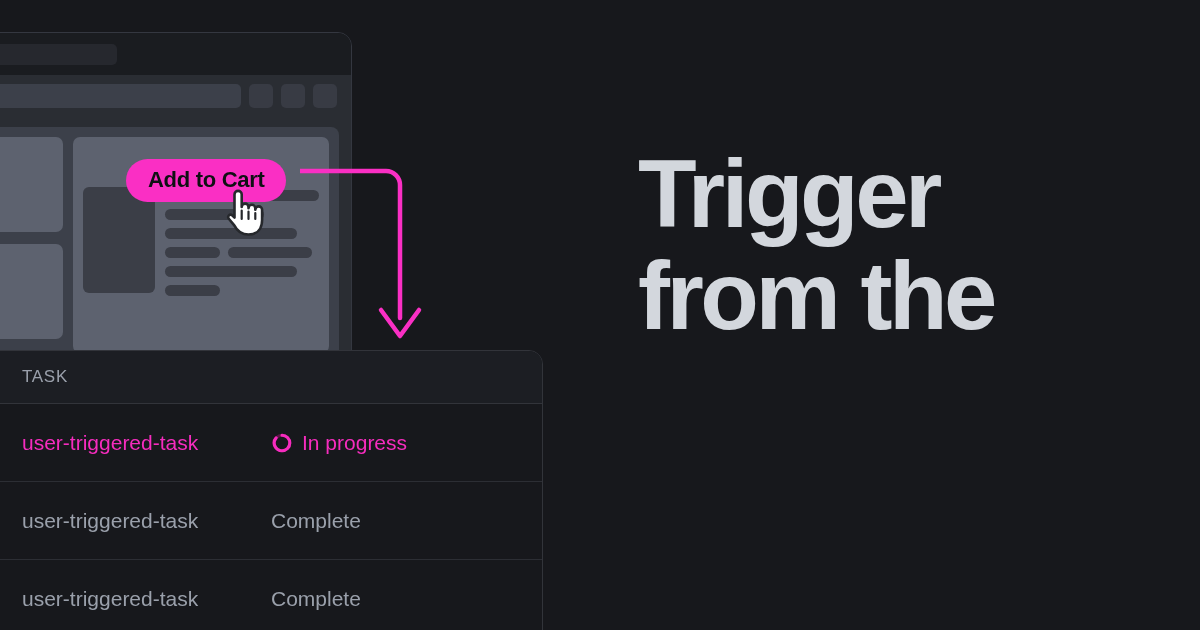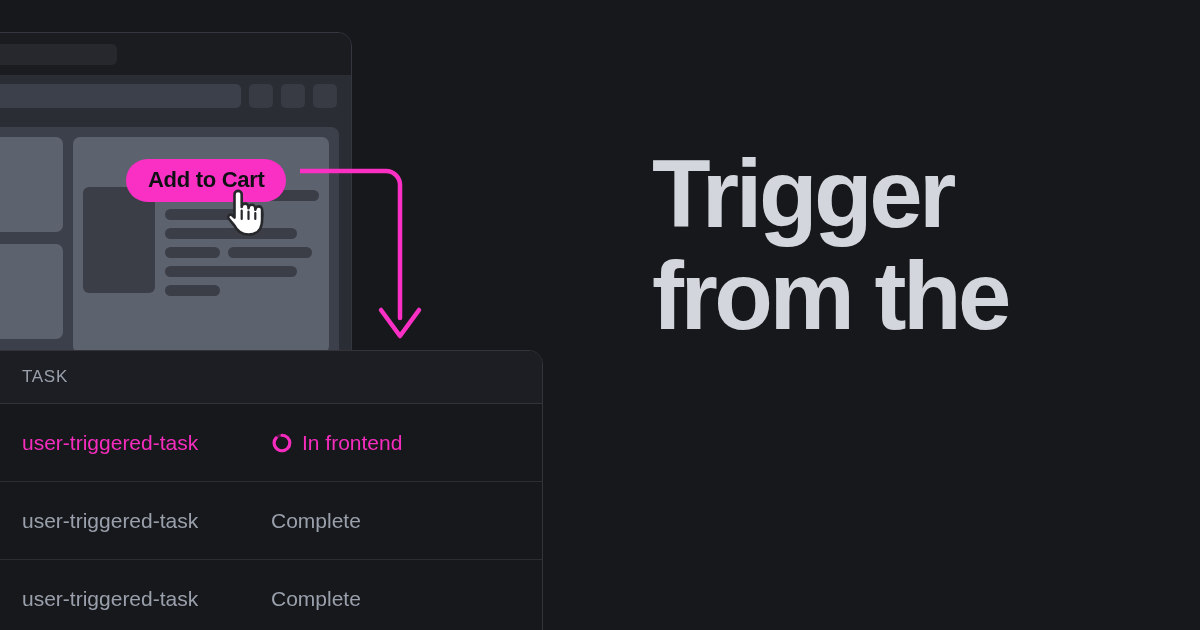--- a/index.html
+++ b/index.html
@@ -220,21 +220,21 @@
   .spinner {
     width: 22px;
     height: 22px;
     flex: none;
     display: block;
   }
 
   
   .headline {
     position: absolute;
-    left: 652px;
+    left: 638px;
     top: 143px;
     width: 500px;
     font-size: 96px;
     font-weight: 700;
     line-height: 1.06;
     letter-spacing: -3.5px;
     color: #d3d7dd;
     font-family: "Liberation Sans", sans-serif;
   }
   .headline .hl-line { display: block; white-space: nowrap; }
@@ -311,21 +311,21 @@
       <div class="th col-task">TASK</div>
     </div>
 
     <div class="task-row active">
       <div class="cell col-task">user-triggered-task</div>
       <div class="cell col-status">
         <svg class="spinner" viewBox="0 0 24 24">
           <circle cx="12" cy="12" r="8.5" fill="none" stroke="#5e1449" stroke-width="3.4"></circle>
           <path d="M12 3.5 a8.5 8.5 0 0 1 0 17 a8.5 8.5 0 0 1 -6.4 -14.1" fill="none" stroke="#f62cbe" stroke-width="3.4" stroke-linecap="round"></path>
         </svg>
-        <span>In frontend</span>
+        <span>In progress</span>
       </div>
     </div>
 
     <div class="task-row">
       <div class="cell col-task">user-triggered-task</div>
       <div class="cell col-status">
         <span>Complete</span>
       </div>
     </div>
 

